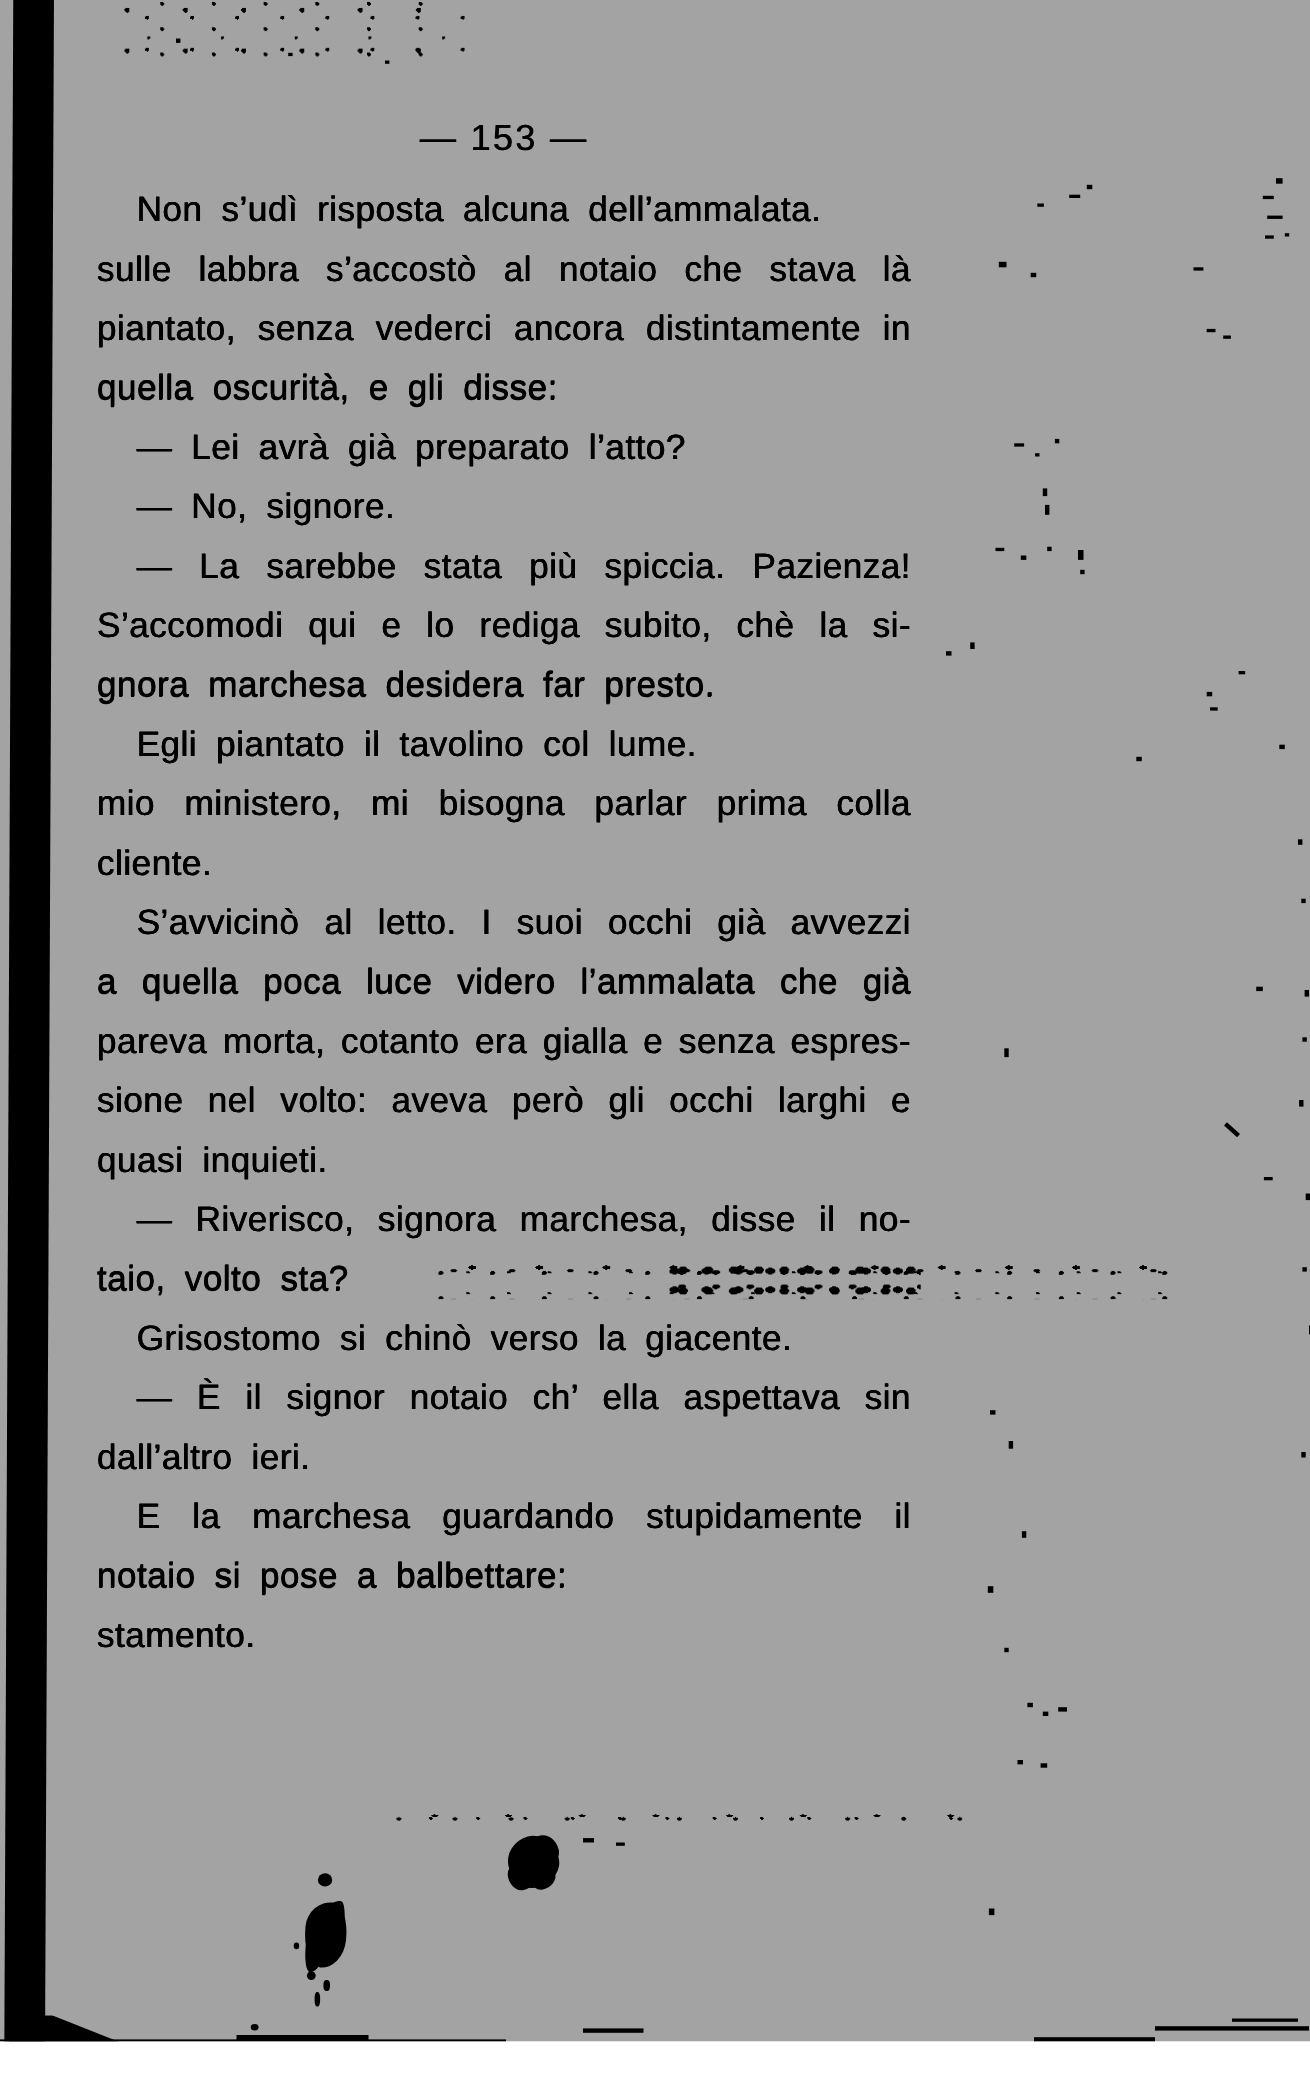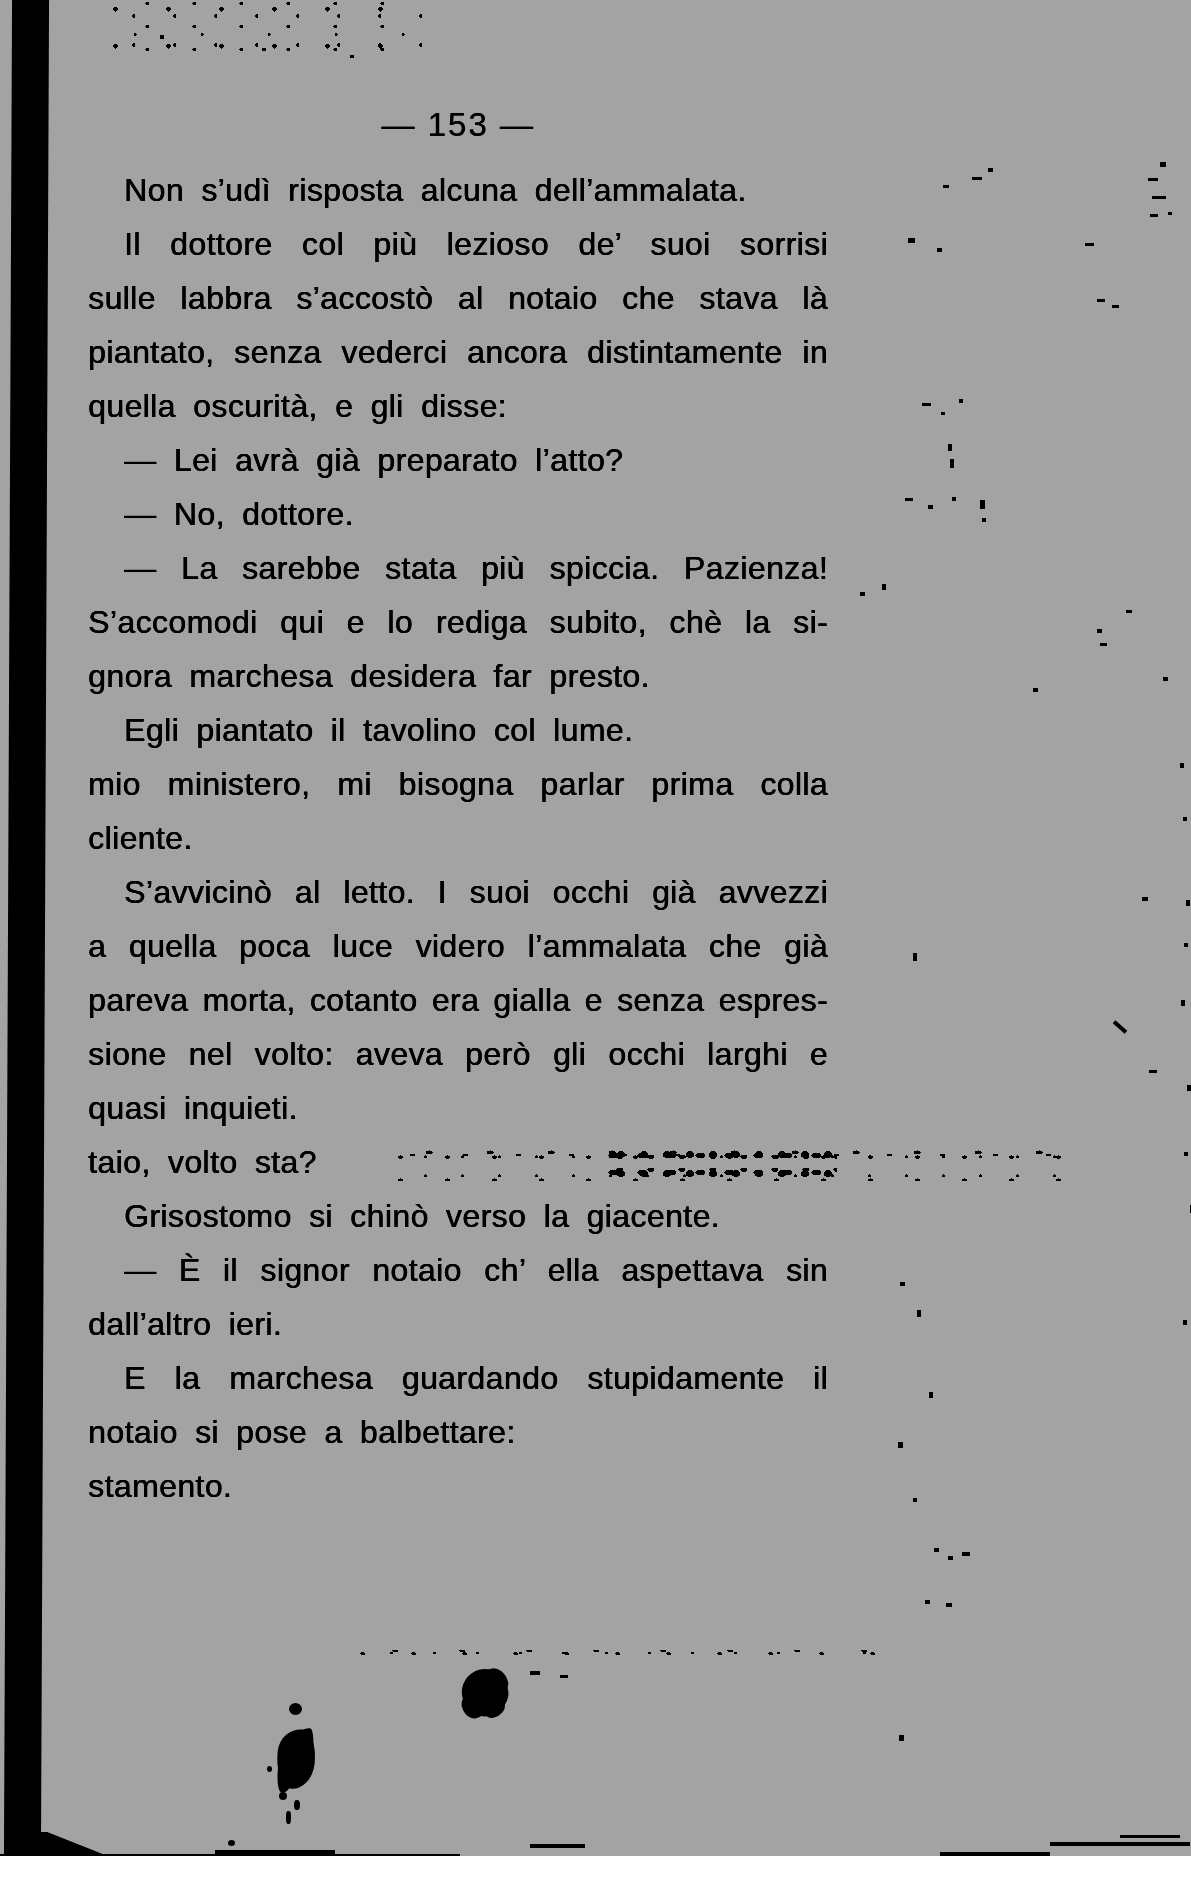--- a/index.html
+++ b/index.html
@@ -88,37 +88,37 @@
 
 <div class="page">
   <div class="noise-top"></div>
   <div class="scan-bar-left"></div>
   <div class="bar-foot"></div>
 
   <div class="header">— 153 —</div>
 
   <div class="text-block" id="text-block">
       <div class="line indent">Non s’udì risposta alcuna dell’ammalata.</div>
-      <div class="line indent justify">Il dottore col più lezioso de’ suoi sorrisi</div>
       <div class="line justify">sulle labbra s’accostò al notaio che stava là</div>
       <div class="line justify">piantato, senza vederci ancora distintamente in</div>
       <div class="line">quella oscurità, e gli disse:</div>
       <div class="line indent">— Lei avrà già preparato l’atto?</div>
-      <div class="line indent">— No, dottore.</div>
+      <div class="line indent">— No, signore.</div>
       <div class="line indent justify">— La sarebbe stata più spiccia. Pazienza!</div>
       <div class="line justify">S’accomodi qui e lo rediga subito, chè la si-</div>
       <div class="line">gnora marchesa desidera far presto.</div>
       <div class="line indent">Egli piantato il tavolino col lume.</div>
       <div class="line justify">mio ministero, mi bisogna parlar prima colla</div>
       <div class="line">cliente.</div>
       <div class="line indent justify">S’avvicinò al letto. I suoi occhi già avvezzi</div>
       <div class="line justify">a quella poca luce videro l’ammalata che già</div>
       <div class="line justify">pareva morta, cotanto era gialla e senza espres-</div>
       <div class="line justify">sione nel volto: aveva però gli occhi larghi e</div>
       <div class="line">quasi inquieti.</div>
+      <div class="line indent justify">— Riverisco, signora marchesa, disse il no-</div>
       <div class="line">taio, volto sta?</div>
       <div class="line indent">Grisostomo si chinò verso la giacente.</div>
       <div class="line indent justify">— È il signor notaio ch’ ella aspettava sin</div>
       <div class="line">dall’altro ieri.</div>
       <div class="line indent justify">E la marchesa guardando stupidamente il</div>
       <div class="line">notaio si pose a balbettare:</div>
       <div class="line">stamento.</div>
     </div>
 
   <div class="smudge smudge-1">

